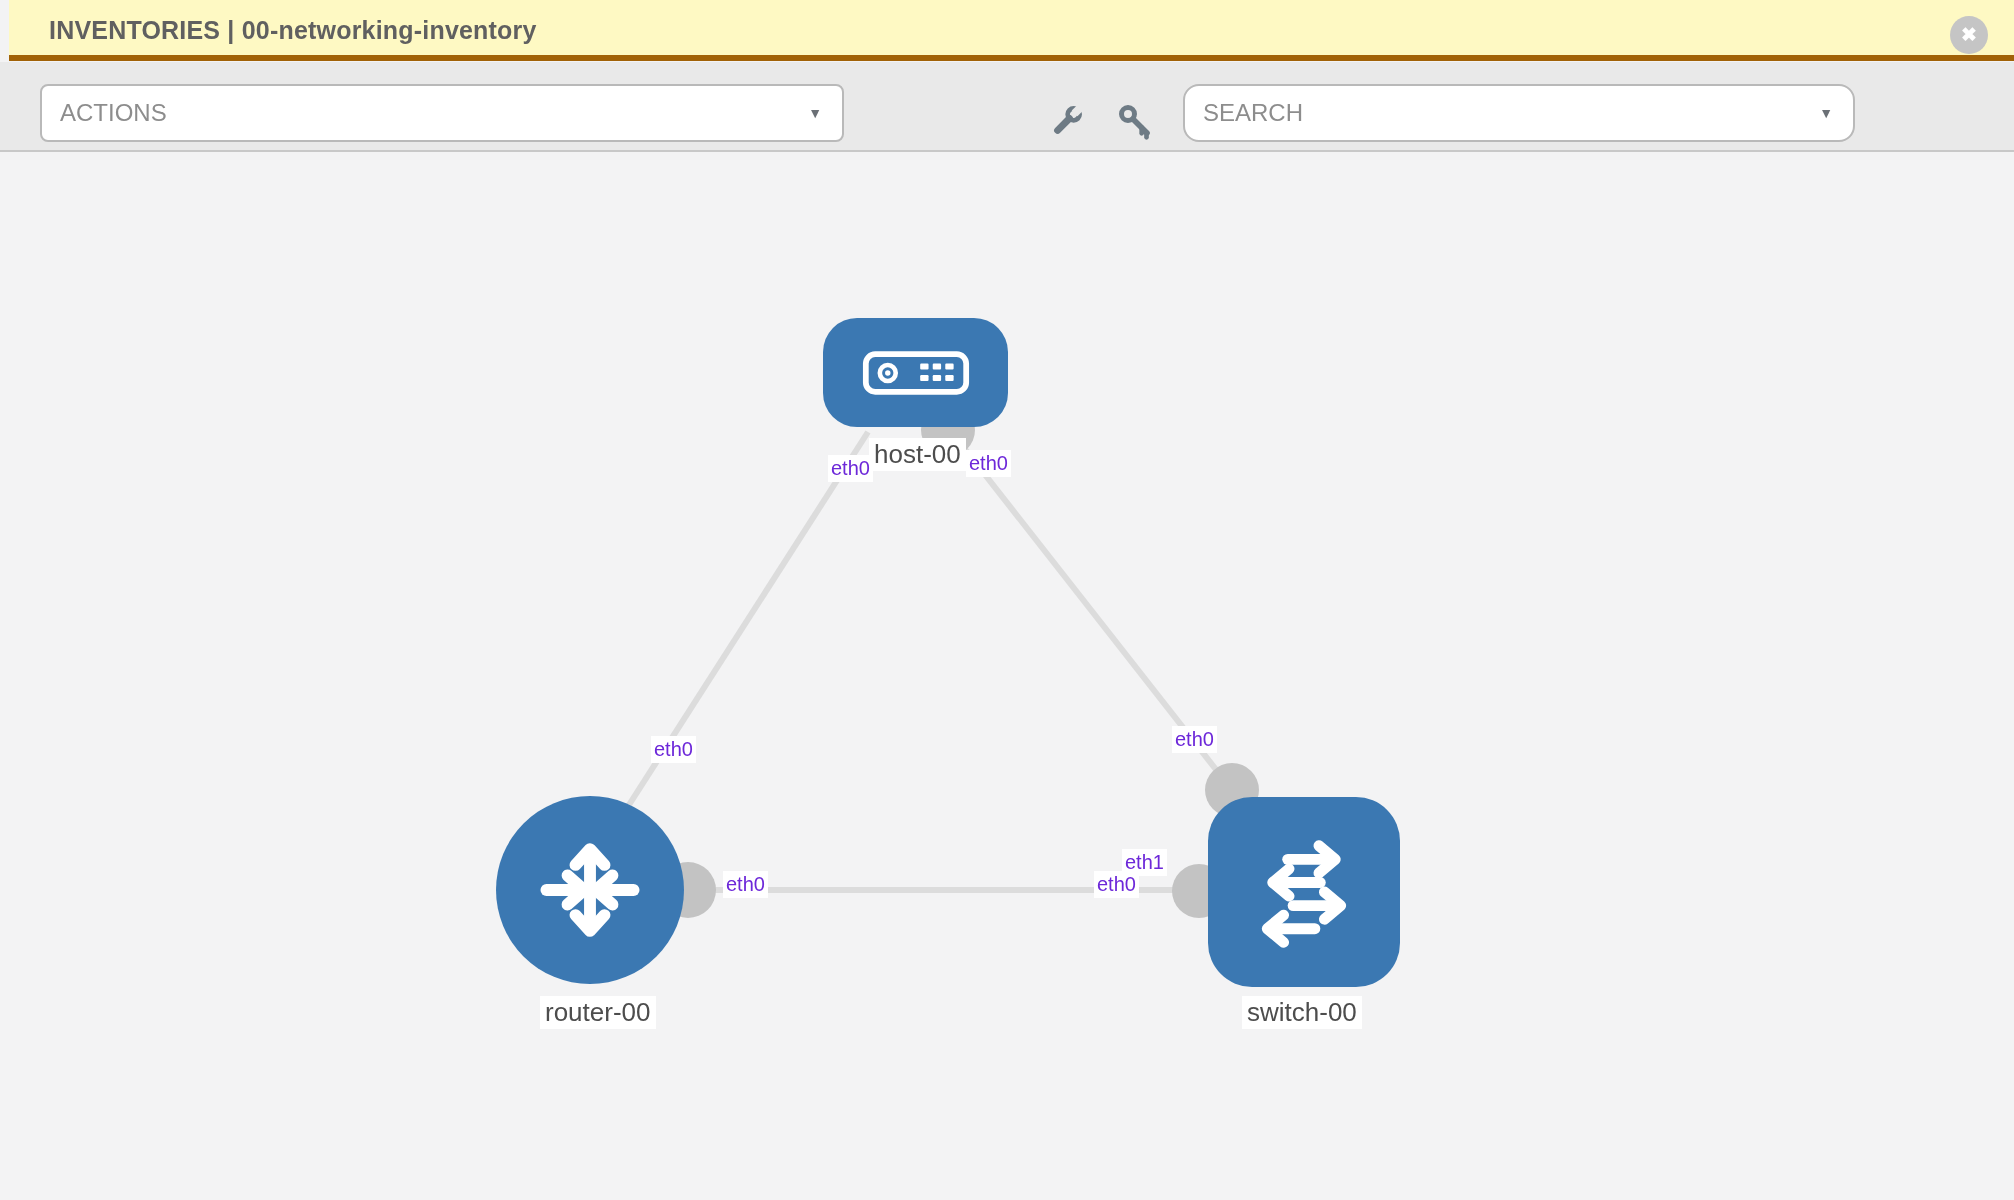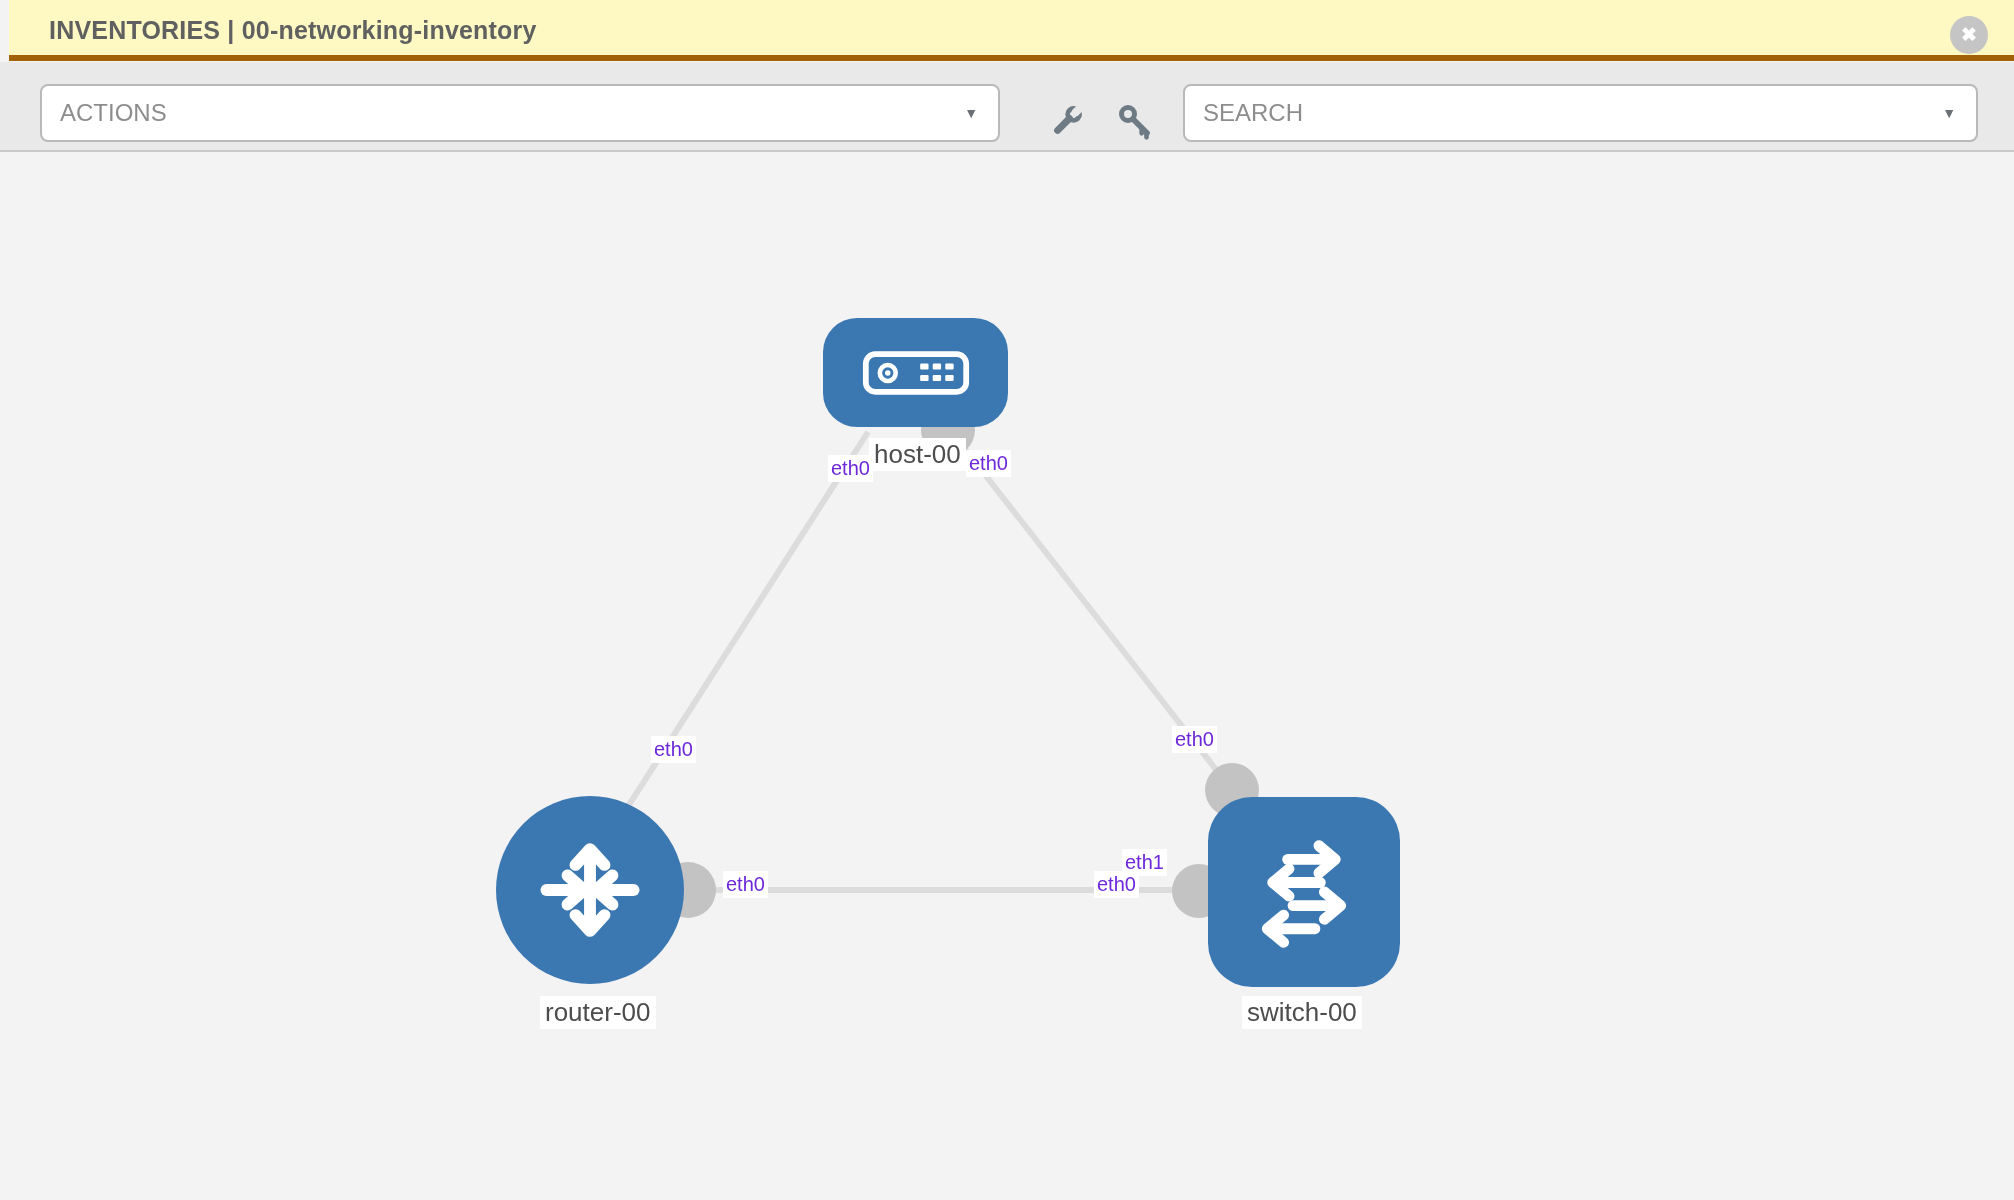--- a/index.html
+++ b/index.html
@@ -8,22 +8,22 @@
   #app { position:relative; width:2014px; height:1200px; background:#f3f3f4; }
 
   
   .header { position:absolute; left:9px; top:0; width:2014px; height:61px; background:#fef9c3; border-bottom:6px solid #a16207; }
   .page-title { position:absolute; left:40px; top:0; line-height:61px; font-size:25px; font-weight:700; color:#606060; letter-spacing:.2px; }
   .close-btn { position:absolute; left:1941px; top:16px; width:38px; height:38px; border-radius:50%; background:#c5c5c5; color:#ffffff; text-align:center; line-height:38px; font-size:19px; font-weight:700; cursor:pointer; }
 
   
   .toolbar { position:absolute; left:0; top:62px; width:2014px; height:90px; background:#e9e9e9; border-bottom:2px solid #c8c8c8; }
   .dd { position:absolute; top:22px; height:58px; background:#ffffff; border:2px solid #b9b9b9; border-radius:8px; }
-  .dd-actions { left:40px;  width:960px;text-decoration:underline; }
-  .dd-search  { left:1183px; width:795px; }
+  .dd-actions { left:40px;  width:804px;text-decoration:underline; }
+  .dd-search  { left:1183px; width:672px;border-radius:16px; }
   .dd-label { position:absolute; left:18px; top:0; line-height:54px; font-size:24px; color:#8d8d8d; }
   .dd-caret { position:absolute; right:20px; top:50%; transform:translateY(-52%); font-size:14px; color:#6b7076; }
   .tool-icon { position:absolute; top:40px; width:40px; height:40px; cursor:pointer; }
   .tool-wrench { left:1046px; }
   .tool-key { left:1116px; }
 
   
   .canvas { position:absolute; left:0; top:153px; width:2014px; height:1047px; background:#f3f3f4; overflow:hidden; }
   .links-svg { position:absolute; left:0; top:0; }
 

